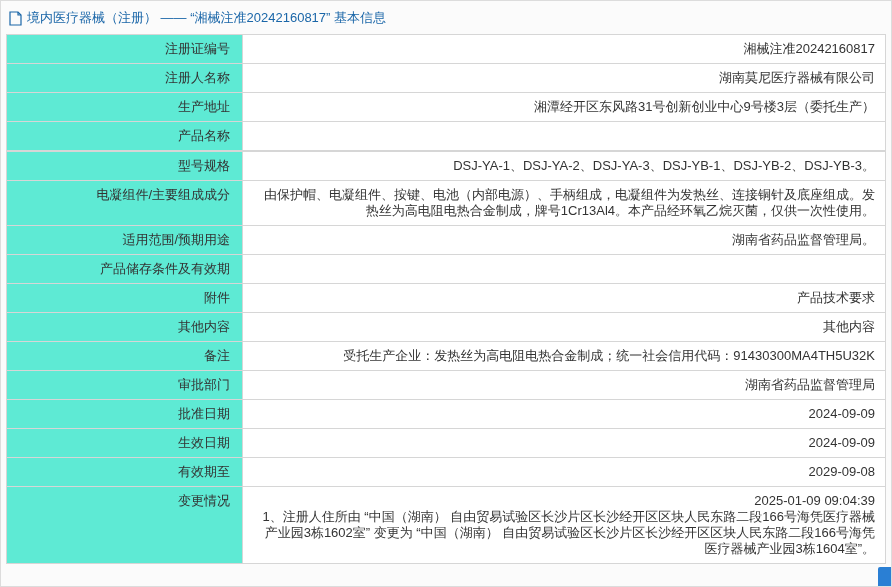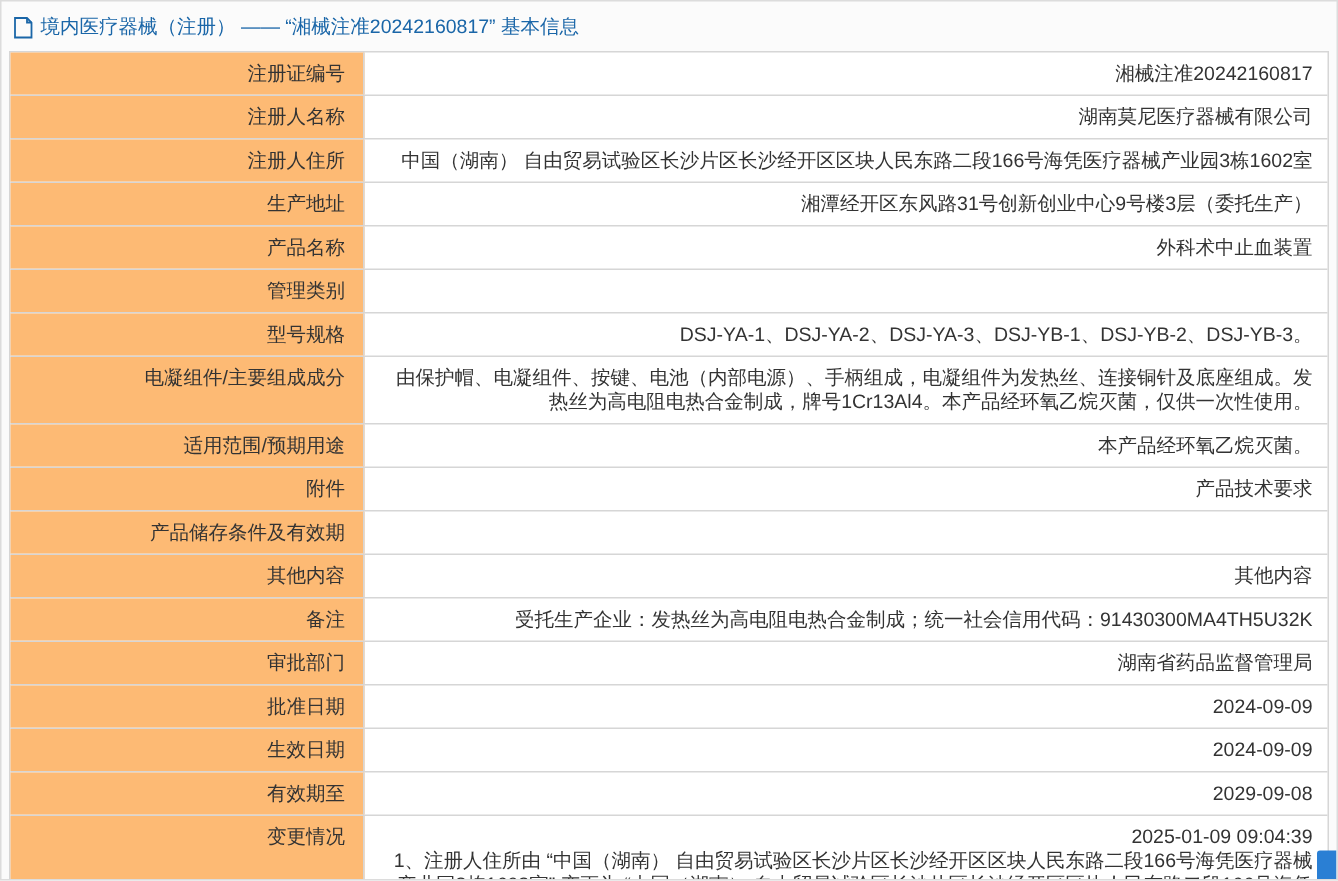--- a/index.html
+++ b/index.html
@@ -31,21 +31,21 @@
   .info-table {
     margin: 0 5px;
     background: #ffffff;
     border: 1px solid #d6d6d6;
     border-bottom: none;
   }
   .row { display: flex; border-bottom: 1px solid #d6d6d6; }
   .cell-label {
     width: 236px;
     flex: 0 0 236px;
-    background: #fdba74;
+    background: #5eead4;
     border-right: 1px solid #d6d6d6;
     text-align: right;
     padding: 6px 12px 6px 8px;
     line-height: 16px;
     color: #333;
   }
   .cell-value {
     flex: 1;
     padding: 6px 10px;
     line-height: 16px;
@@ -82,53 +82,47 @@
 
     <div class="row">
       <div class="cell-label">注册证编号</div>
       <div class="cell-value">湘械注准20242160817</div>
     </div>
     <div class="row">
       <div class="cell-label">注册人名称</div>
       <div class="cell-value">湖南莫尼医疗器械有限公司</div>
     </div>
     <div class="row">
-      <div class="cell-label">注册人住所</div>
-      <div class="cell-value">中国（湖南） 自由贸易试验区长沙片区长沙经开区区块人民东路二段166号海凭医疗器械产业园3栋1602室</div>
-    </div>
-    <div class="row">
       <div class="cell-label">生产地址</div>
       <div class="cell-value">湘潭经开区东风路31号创新创业中心9号楼3层（委托生产）</div>
     </div>
     <div class="row">
       <div class="cell-label">产品名称</div>
-      <div class="cell-value">外科术中止血装置</div>
     </div>
     <div class="row">
-      <div class="cell-label">管理类别</div>
     </div>
     <div class="row">
       <div class="cell-label">型号规格</div>
       <div class="cell-value">DSJ-YA-1、DSJ-YA-2、DSJ-YA-3、DSJ-YB-1、DSJ-YB-2、DSJ-YB-3。</div>
     </div>
     <div class="row">
       <div class="cell-label">电凝组件/主要组成成分</div>
       <div class="cell-value">由保护帽、电凝组件、按键、电池（内部电源）、手柄组成，电凝组件为发热丝、连接铜针及底座组成。发热丝为高电阻电热合金制成，牌号1Cr13Al4。本产品经环氧乙烷灭菌，仅供一次性使用。</div>
     </div>
     <div class="row">
       <div class="cell-label">适用范围/预期用途</div>
-      <div class="cell-value">本产品经环氧乙烷灭菌。</div>
+      <div class="cell-value">湖南省药品监督管理局。</div>
+    </div>
+    <div class="row">
+      <div class="cell-label">产品储存条件及有效期</div>
+      <div class="cell-value"></div>
     </div>
     <div class="row">
       <div class="cell-label">附件</div>
       <div class="cell-value">产品技术要求</div>
-    </div>
-    <div class="row">
-      <div class="cell-label">产品储存条件及有效期</div>
-      <div class="cell-value"></div>
     </div>
     <div class="row">
       <div class="cell-label">其他内容</div>
       <div class="cell-value">其他内容</div>
     </div>
     <div class="row">
       <div class="cell-label">备注</div>
       <div class="cell-value">受托生产企业：发热丝为高电阻电热合金制成；统一社会信用代码：91430300MA4TH5U32K</div>
     </div>
     <div class="row">

